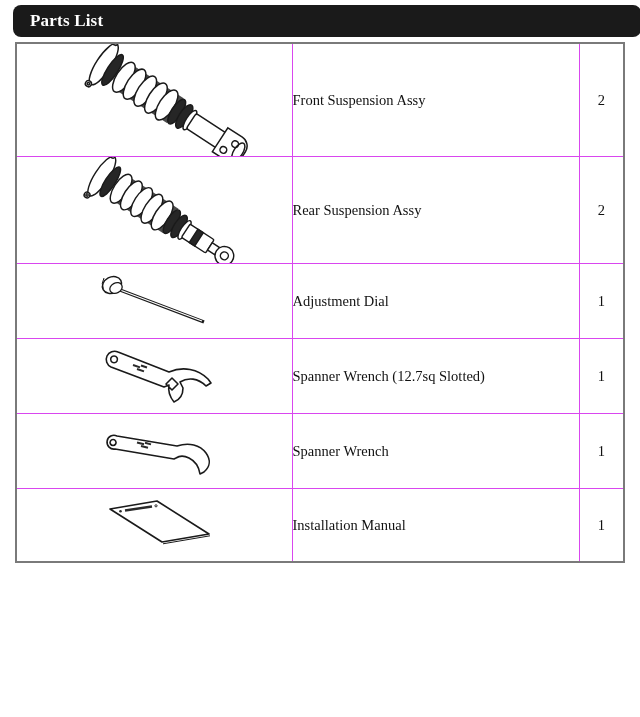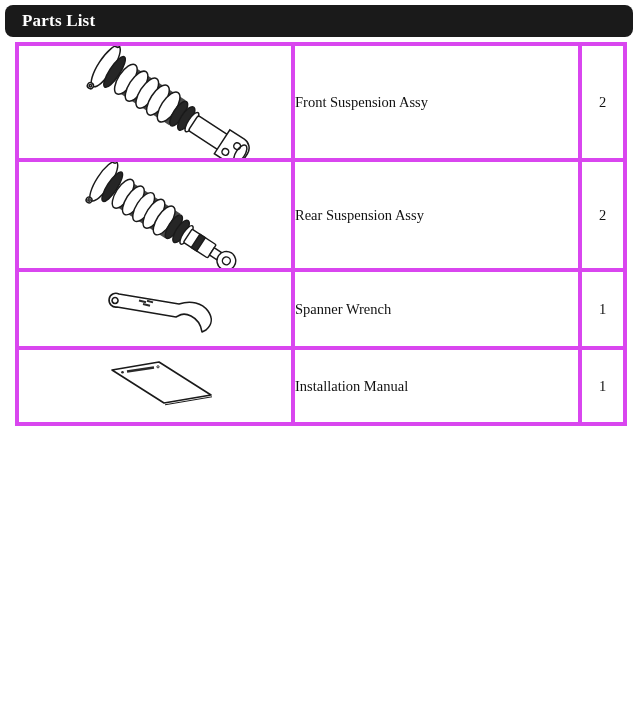--- a/index.html
+++ b/index.html
@@ -1,23 +1,23 @@
 <!DOCTYPE html>
 <html><head>
 <meta charset="utf-8">
 <style>
   html,body{margin:0;padding:0;background:#ffffff;width:640px;height:717px;overflow:hidden;
     font-family:"Liberation Serif", serif;}
   .page{position:relative;width:640px;height:717px;background:#fff;}
-  .header-bar{position:absolute;left:5px;top:5px;width:628px;height:32px;background:#1a1a1a;
+  .header-bar{position:absolute;left:13px;top:5px;width:628px;height:32px;background:#1a1a1a;
     border-radius:8px;box-sizing:border-box;color:#fff;font-weight:bold;font-size:17px;
     line-height:32px;padding-left:17px;letter-spacing:0.2px;}
   table.parts-table{position:absolute;left:15px;top:42px;width:608px;border-collapse:collapse;
     table-layout:fixed;border:2px solid #7a7a7a;}
-  table.parts-table td{border:4px solid #d946ef;padding:0;vertical-align:middle;overflow:hidden;}
+  table.parts-table td{border:1px solid #d946ef;padding:0;vertical-align:middle;overflow:hidden;}
   col.c-img{width:276px;} col.c-name{width:287px;} col.c-qty{width:45px;}
   td.name-cell{padding-left:20px;font-size:14.5px;color:#111;}
   td.qty-cell{text-align:center;font-size:14.5px;color:#111;}
   td.img-cell{text-align:center;}
   td.img-cell svg{display:block;}
   .r1{height:112px;}.r2{height:106px;font-family:Liberation Serif, serif;}.r3{height:74px;}.r4{height:74px;}
   .r5{height:74px;}.r6{height:74px;margin-top:20px;}.r7{height:74px;}.r8{height:72px;}
 </style>
 </head>
 <body>
@@ -90,21 +90,52 @@
             <circle cx="201" cy="0" r="13"></circle>
             <circle cx="201" cy="0" r="5.5" fill="none"></circle>
           </g>
         </svg>
       </td>
       <td class="name-cell">Rear Suspension Assy</td>
       <td class="qty-cell">2</td>
     </tr>
 
 
+    <tr class="r4">
+      <td class="img-cell">
+        <svg width="274" height="74" viewBox="0 0 274 74">
+          <g stroke="#1a1a1a" fill="#fff">
+            <line x1="103" y1="26" x2="187" y2="58" stroke-width="3.4"></line>
+            <line x1="103" y1="26" x2="185" y2="57" stroke="#fff" stroke-width="1.2"></line>
+            <ellipse cx="95" cy="21" rx="10" ry="8" transform="rotate(-28 95 21)" stroke-width="1.5"></ellipse>
+            <ellipse cx="99" cy="24" rx="6.5" ry="5" transform="rotate(-28 99 24)" stroke-width="1.3"></ellipse>
+            <path d="M87,14 q-3,5 -1,11" fill="none" stroke-width="1"></path>
+          </g>
+        </svg>
+      </td>
+      <td class="name-cell">Adjustment Dial</td>
+      <td class="qty-cell">1</td>
+    </tr>
 
+    <tr class="r5">
+      <td class="img-cell">
+        <svg width="274" height="74" viewBox="0 0 274 74">
+          <path fill="#fff" stroke="#1a1a1a" stroke-width="1.6" stroke-linejoin="round" fill-rule="evenodd" d="M101,13 L152,33 C166,27 181,30 191,40 L194,44 L189,47 C181,39 171,38 163,43 L166,49 C166,56 162,61 157,63 C153,58 151,51 152,46 L147,48 L94,28 A8.2,8.2 0 1 1 101,13 Z
+               M97,17 a3.4,3.4 0 1 0 0.1,0 Z
+               M155,39 l6,6 -6,6 -6,-6 Z"></path>
+          <g stroke="#2a2a2a" stroke-width="2">
+            <path d="M116,26 l7,2.4"></path>
+                <path d="M120,30 l7,2.4"></path>
+                <path d="M124,26.5 l6,2"></path>
+          </g>
+        </svg>
+      </td>
+      <td class="name-cell">Spanner Wrench (12.7sq Slotted)</td>
+      <td class="qty-cell">1</td>
+    </tr>
 
     <tr class="r6">
       <td class="img-cell">
         <svg width="274" height="74" viewBox="0 0 274 74">
           <path fill="#fff" stroke="#1a1a1a" stroke-width="1.6" stroke-linejoin="round" fill-rule="evenodd" d="M100,22 L160,32 C172,28 183,31 189,39 C194,46 193,53 187,58 L183,60 C182,53 178,47 172,44 C167,41.5 162,42 159,44 L157,45 L98,35 A6.9,6.9 0 1 1 100,22 Z
                M96,25.5 a3,3 0 1 0 0.1,0 Z"></path>
           <g stroke="#2a2a2a" stroke-width="2">
             <path d="M120,28.5 l7,1.8"></path>
                 <path d="M124,32 l7,1.8"></path>
                 <path d="M128,28.8 l6,1.6"></path>

